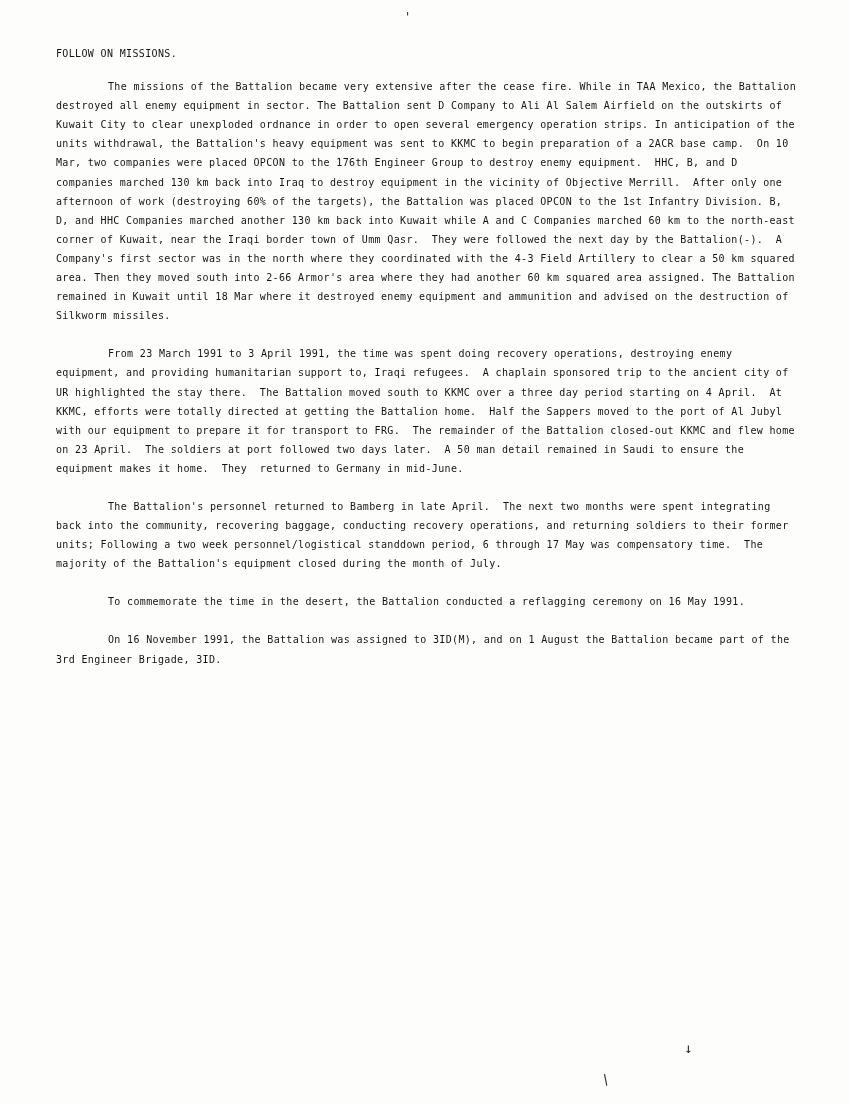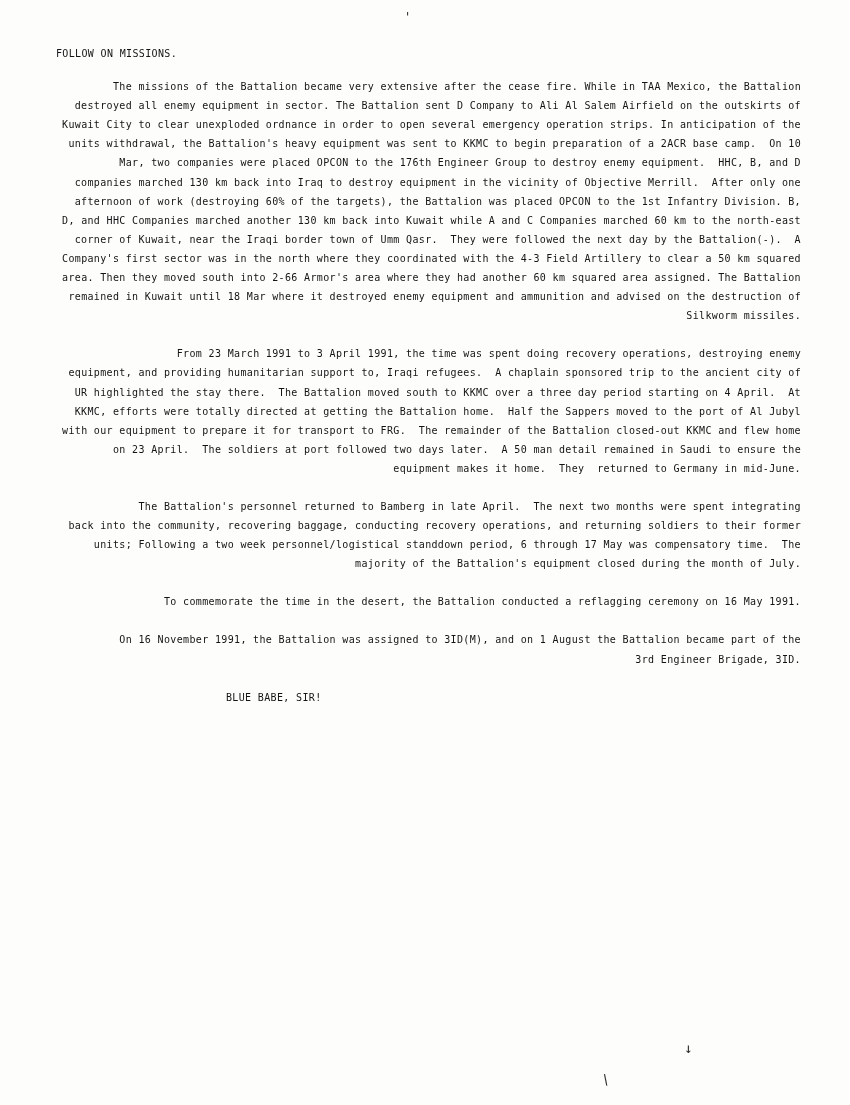--- a/index.html
+++ b/index.html
@@ -25,21 +25,21 @@
     line-height: 19.1px;
     letter-spacing: 0.35px;
   }
   .heading {
     margin: 0 0 14px 0;
     white-space: pre-wrap;
   }
   .para {
     margin: 0 0 19px 0;
     white-space: pre-wrap;
-    text-align: right;
+    text-align: left;
   }
   .para.indent-first {
     text-indent: 52px;
   }
   .closing {
     margin: 17px 0 0 0;
     padding-left: 170px;
     white-space: pre-wrap;
   }
   .section-head {
@@ -85,20 +85,19 @@
 
     <div class="para indent-first">From 23 March 1991 to 3 April 1991, the time was spent doing recovery operations, destroying enemy equipment, and providing humanitarian support to, Iraqi refugees.  A chaplain sponsored trip to the ancient city of UR highlighted the stay there.  The Battalion moved south to KKMC over a three day period starting on 4 April.  At KKMC, efforts were totally directed at getting the Battalion home.  Half the Sappers moved to the port of Al Jubyl with our equipment to prepare it for transport to FRG.  The remainder of the Battalion closed-out KKMC and flew home on 23 April.  The soldiers at port followed two days later.  A 50 man detail remained in Saudi to ensure the equipment makes it home.  They  returned to Germany in mid-June.</div>
 
 
     <div class="para indent-first">The Battalion's personnel returned to Bamberg in late April.  The next two months were spent integrating back into the community, recovering baggage, conducting recovery operations, and returning soldiers to their former units; Following a two week personnel/logistical standdown period, 6 through 17 May was compensatory time.  The majority of the Battalion's equipment closed during the month of July.</div>
 
     <div class="para indent-first">To commemorate the time in the desert, the Battalion conducted a reflagging ceremony on 16 May 1991.</div>
 
     <div class="para indent-first">On 16 November 1991, the Battalion was assigned to 3ID(M), and on 1 August the Battalion became part of the 3rd Engineer Brigade, 3ID.</div>
 
-    <div class="closing">BLUE BABE, SIR!</div>
 
   </div>
 
   <div class="artifact artifact-arrow">↓</div>
   <div class="artifact artifact-bottom-tick">\</div>
 
 </div>
 
 </body></html>

